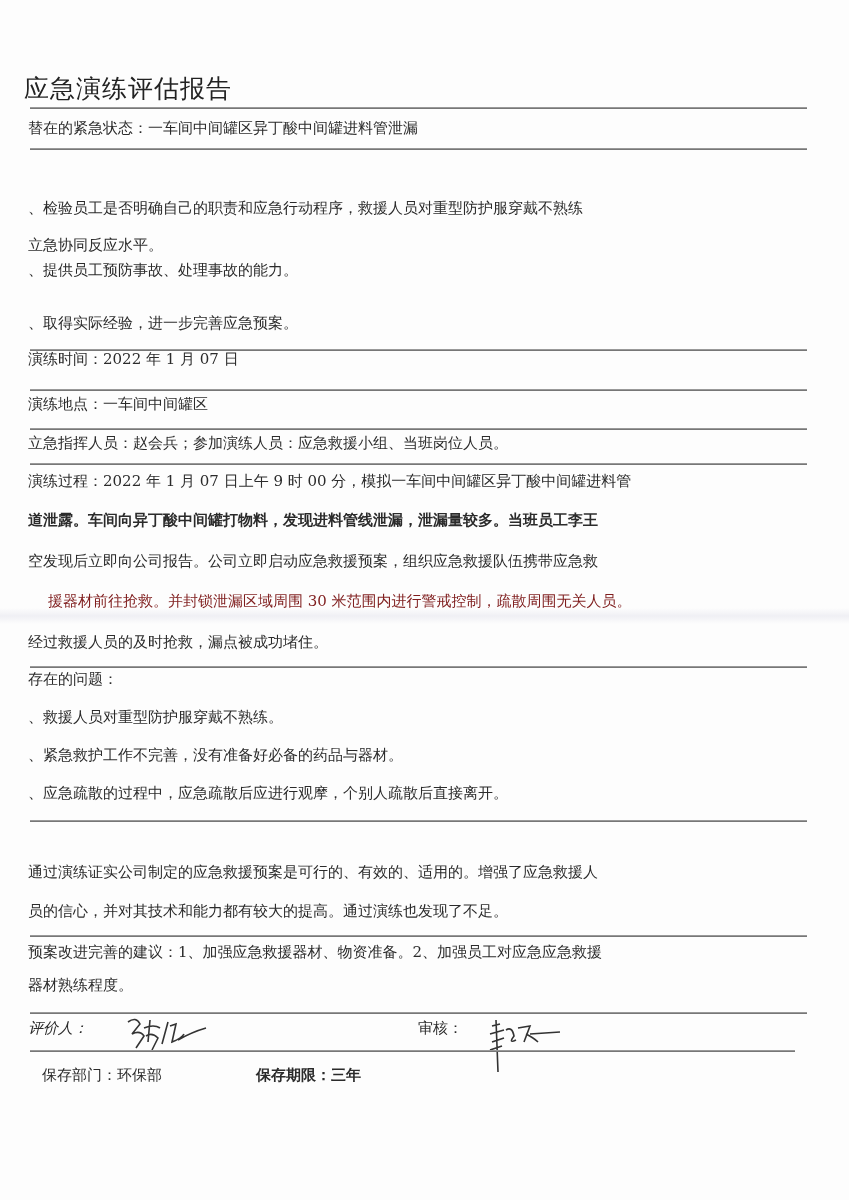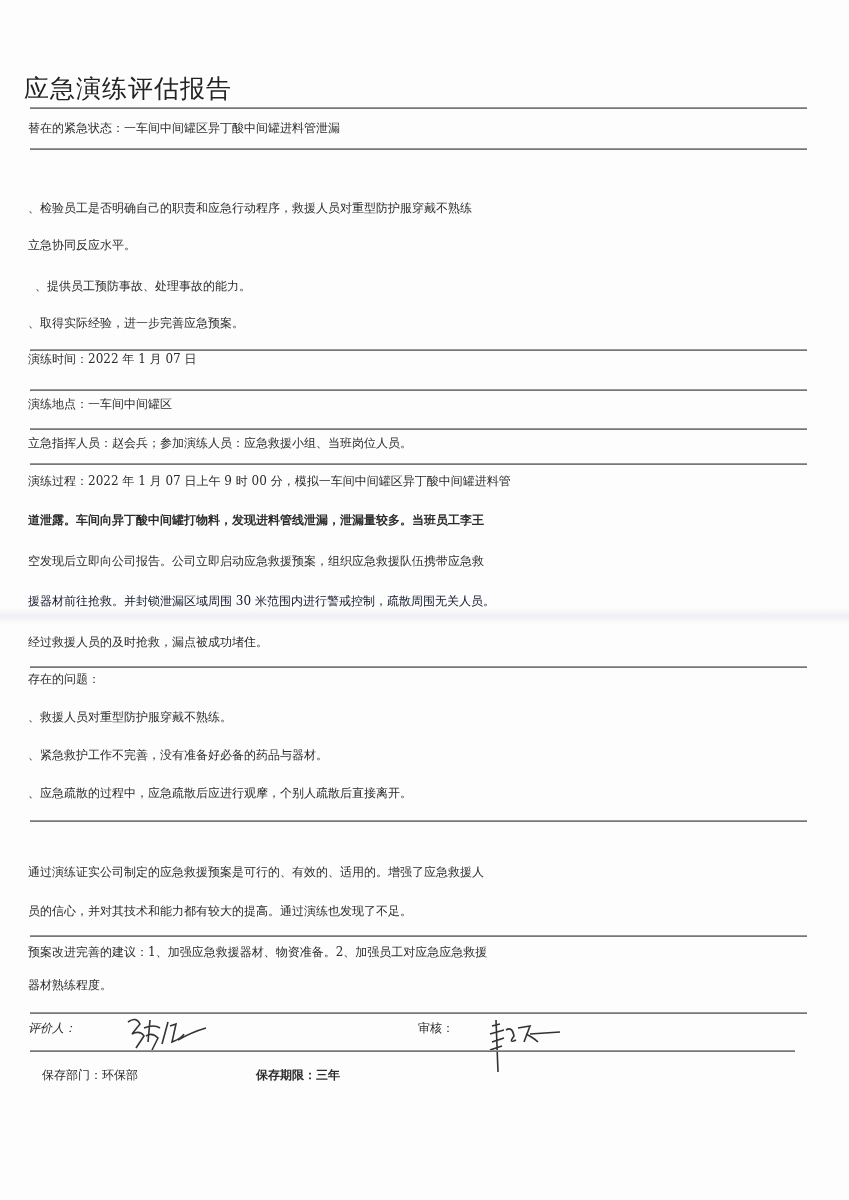--- a/index.html
+++ b/index.html
@@ -36,51 +36,51 @@
       position: absolute;
       left: 30px;
       width: 777px;
       height: 1px;
       background: #777;
       border-top: 1px solid #999;
     }
     .line {
       position: absolute;
       left: 28px;
-      font-size: 12px;
+      font-size: 15px;
       white-space: nowrap;
       color: #2b2b2b;
       line-height: 22px;
     }
     .scan-band {
       position: absolute;
       left: 0; top: 608px;
       width: 849px; height: 16px;
       background: linear-gradient(to bottom, rgba(240,240,244,0) 0%, rgba(236,236,242,0.8) 50%, rgba(240,240,244,0) 100%);
     }
-    .pinkish { color: #0f172a; }
+    .pinkish { color: #7f1d1d; margin-left: 20px; }
     .sig {
       position: absolute;
     }
     .sig svg { display:block; }
   </style>
 </head>
 <body>
 
 <div class="page">
 
   <div class="title">应急演练评估报告</div>
 
   <div class="rule" style="top:107px;"></div>
   <div class="line" style="top:117px;">替在的紧急状态：一车间中间罐区异丁酸中间罐进料管泄漏</div>
 
   <div class="rule" style="top:148px;"></div>
   <div class="line" style="top:197px;">、检验员工是否明确自己的职责和应急行动程序，救援人员对重型防护服穿戴不熟练</div>
   <div class="line" style="top:234px;">立急协同反应水平。</div>
-  <div class="line" style="top:275px;margin-left:7px;">、提供员工预防事故、处理事故的能力。</div>
+  <div class="line" style="top:259px;">、提供员工预防事故、处理事故的能力。</div>
   <div class="line" style="top:312px;">、取得实际经验，进一步完善应急预案。</div>
 
   <div class="rule" style="top:349px;"></div>
   <div class="line" style="top:348px;">演练时间：2022 年 1 月 07 日</div>
 
   <div class="rule" style="top:389px;"></div>
   <div class="line" style="top:393px;">演练地点：一车间中间罐区</div>
 
   <div class="rule" style="top:428px;"></div>
   <div class="line" style="top:432px;">立急指挥人员：赵会兵；参加演练人员：应急救援小组、当班岗位人员。</div>

